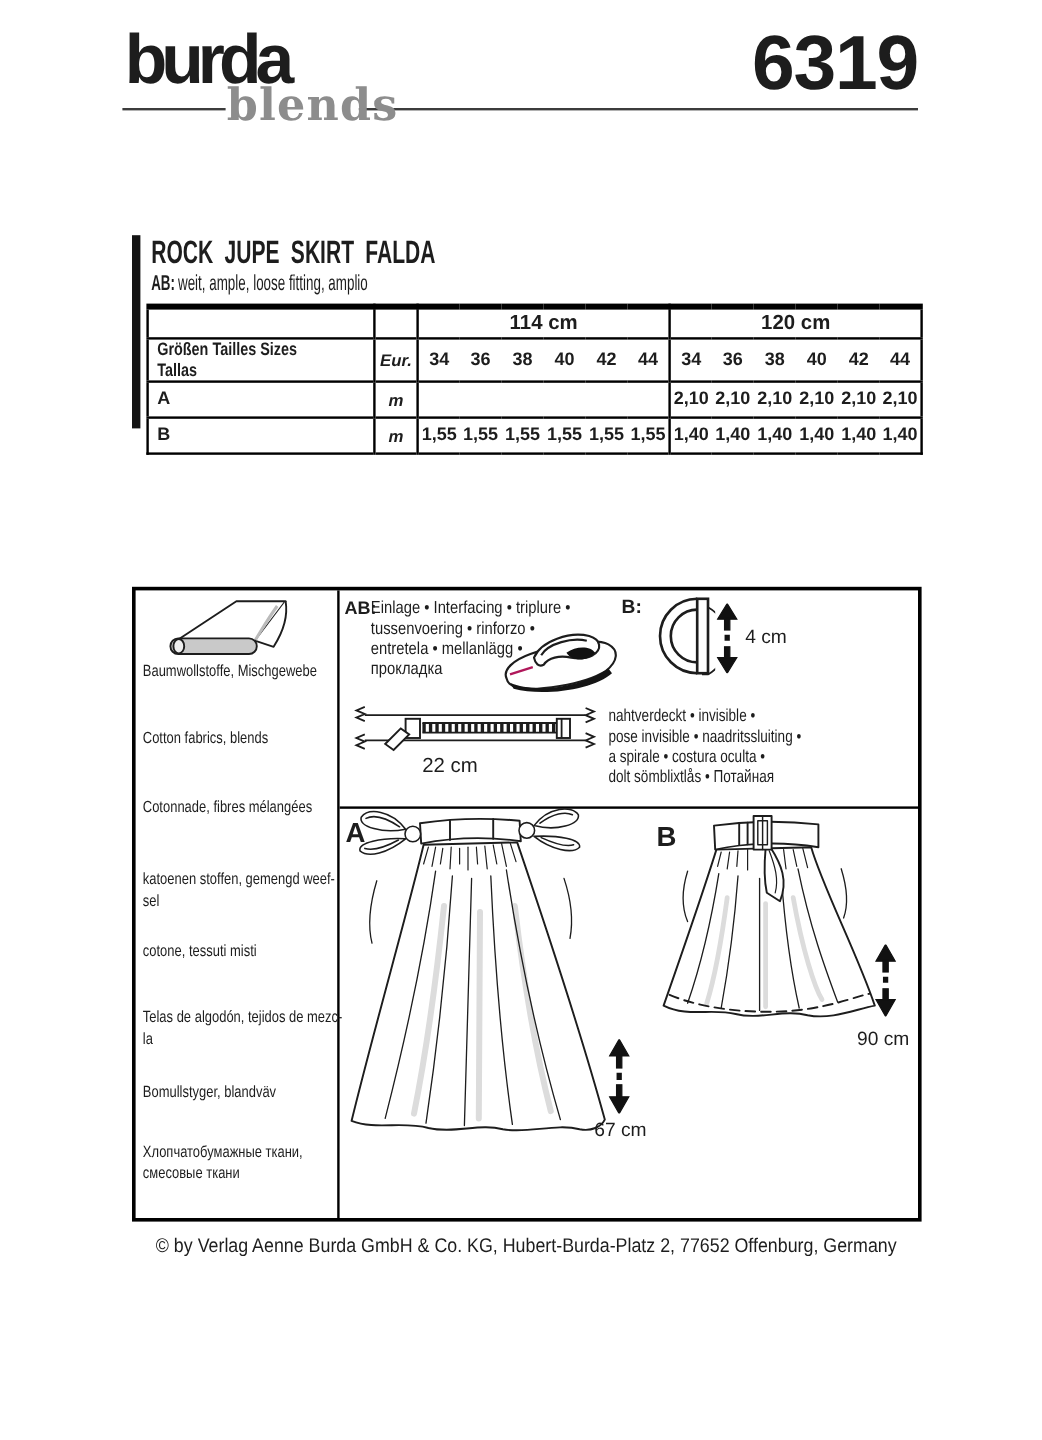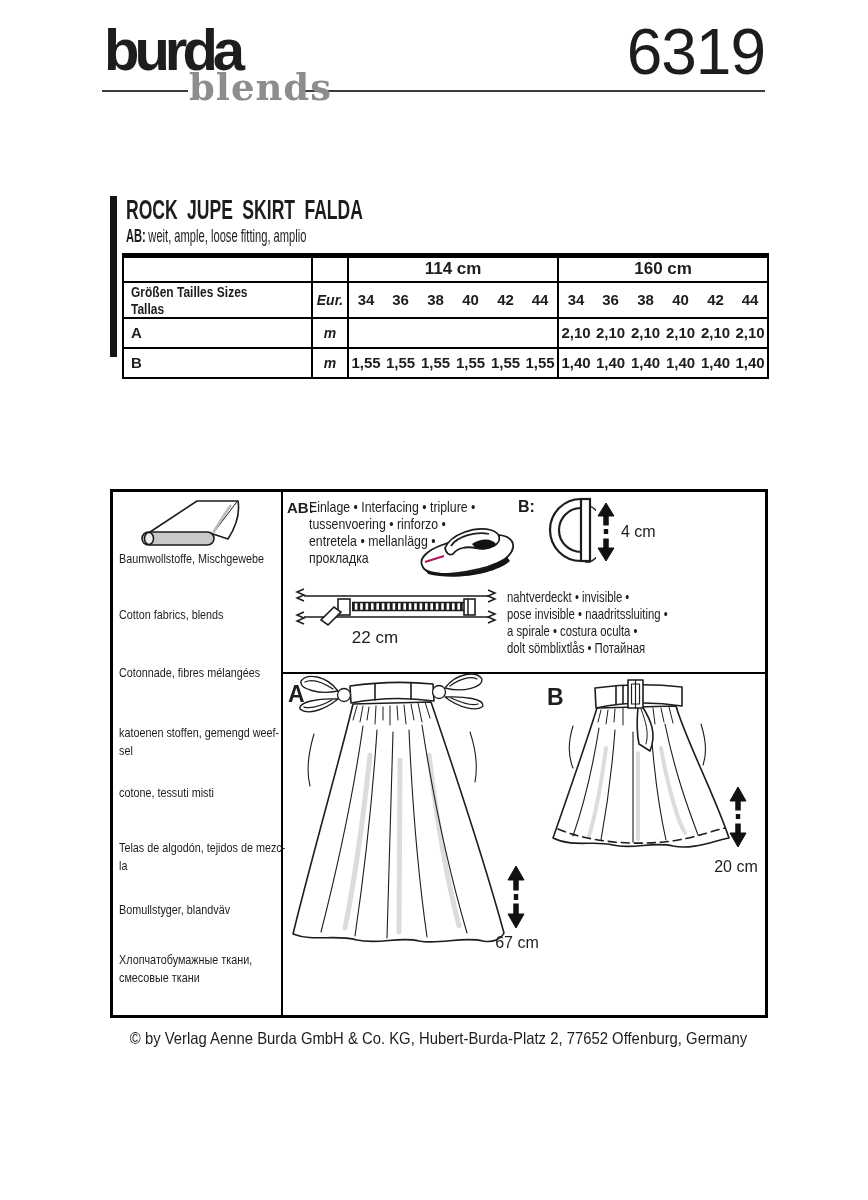--- a/index.html
+++ b/index.html
@@ -10,21 +10,21 @@
   }
   .abs { position:absolute; }
   .b { font-weight:bold; }
   .ml { white-space:pre-line; }
   .cnd { display:inline-block; transform:scaleX(0.8); transform-origin:0 0; }
 
   
   .brand-burda { left:104px; top:16px; font-size:58px; font-weight:bold; letter-spacing:-5px; line-height:68px; z-index:2; }
   .brand-style { left:189px; top:70px; font-family:"DejaVu Serif", serif; font-weight:bold; font-size:37px; color:#8d8d8d; line-height:34px; z-index:3; letter-spacing:1px; }
   .rule-seg { height:2px; background:#3c3c3c; top:90px; z-index:1; }
-  .pattern-number { left:auto; right:103px; top:20px; font-size:64px; font-weight:normal; letter-spacing:-1px; line-height:64px; }
+  .pattern-number { left:auto; right:103px; top:20px; font-size:64px; font-weight:bold; letter-spacing:-1px; line-height:64px; }
 
   
   .black-bar { left:110px; top:196px; width:7px; height:161px; background:#141414; }
   .heading { left:126px; top:195px; font-size:27px; font-weight:bold; word-spacing:7px; transform:scaleX(0.65); transform-origin:0 0; white-space:nowrap; }
   .fit-line { left:126px; top:226px; font-size:18px; transform:scaleX(0.62); transform-origin:0 0; white-space:nowrap; }
   .fit-line .b { margin-right:4px; }
 
   
   table.yardage { position:absolute; left:122px; top:253px; width:645px; border-collapse:collapse; table-layout:fixed;
     border:2px solid #000; border-top:5px solid #000; }
@@ -84,21 +84,21 @@
         <col style="width:35px">
         <col style="width:35px">
         <col style="width:35px">
         <col style="width:35px">
     </colgroup>
     <tbody>
         <tr class="h1">
       <td></td>
       <td class="bL"></td>
       <td class="bL" colspan="6">114 cm</td>
-      <td class="bL" colspan="6">160 cm</td>
+      <td class="bL" colspan="6">120 cm</td>
     </tr>
     <tr class="h2">
       <td class="lbl"><span class="cnd">Größen Tailles Sizes Tallas</span></td>
       <td class="bL eur">Eur.</td>
       <td class="bL">34</td>
       <td>36</td>
       <td>38</td>
       <td>40</td>
       <td>42</td>
       <td>44</td>
@@ -326,19 +326,19 @@
       </svg>
       <svg class="abs" style="left:616px; top:295px;" width="18" height="60" viewBox="0 0 18 60">
         <g fill="#111" stroke="#111">
           <polygon points="9,0 1,14 17,14"></polygon>
             <rect x="6.8" y="13" width="4.4" height="10"></rect>
           <line x1="9" y1="27" x2="9" y2="33" stroke-width="4.4" stroke-dasharray="5 4"></line>
           <rect x="6.8" y="37" width="4.4" height="10"></rect>
             <polygon points="9,60 1,46 17,46"></polygon>
         </g>
       </svg>
-      <div class="abs dim" style="left:591px; top:366px; width:64px; text-align:center;">20 cm</div>
+      <div class="abs dim" style="left:591px; top:366px; width:64px; text-align:center;">90 cm</div>
     </div>
   </div>
 
   <div class="abs footer">© by Verlag Aenne Burda GmbH &amp; Co. KG, Hubert-Burda-Platz 2, 77652 Offenburg, Germany</div>
 
 </div>
 
 </body></html>

